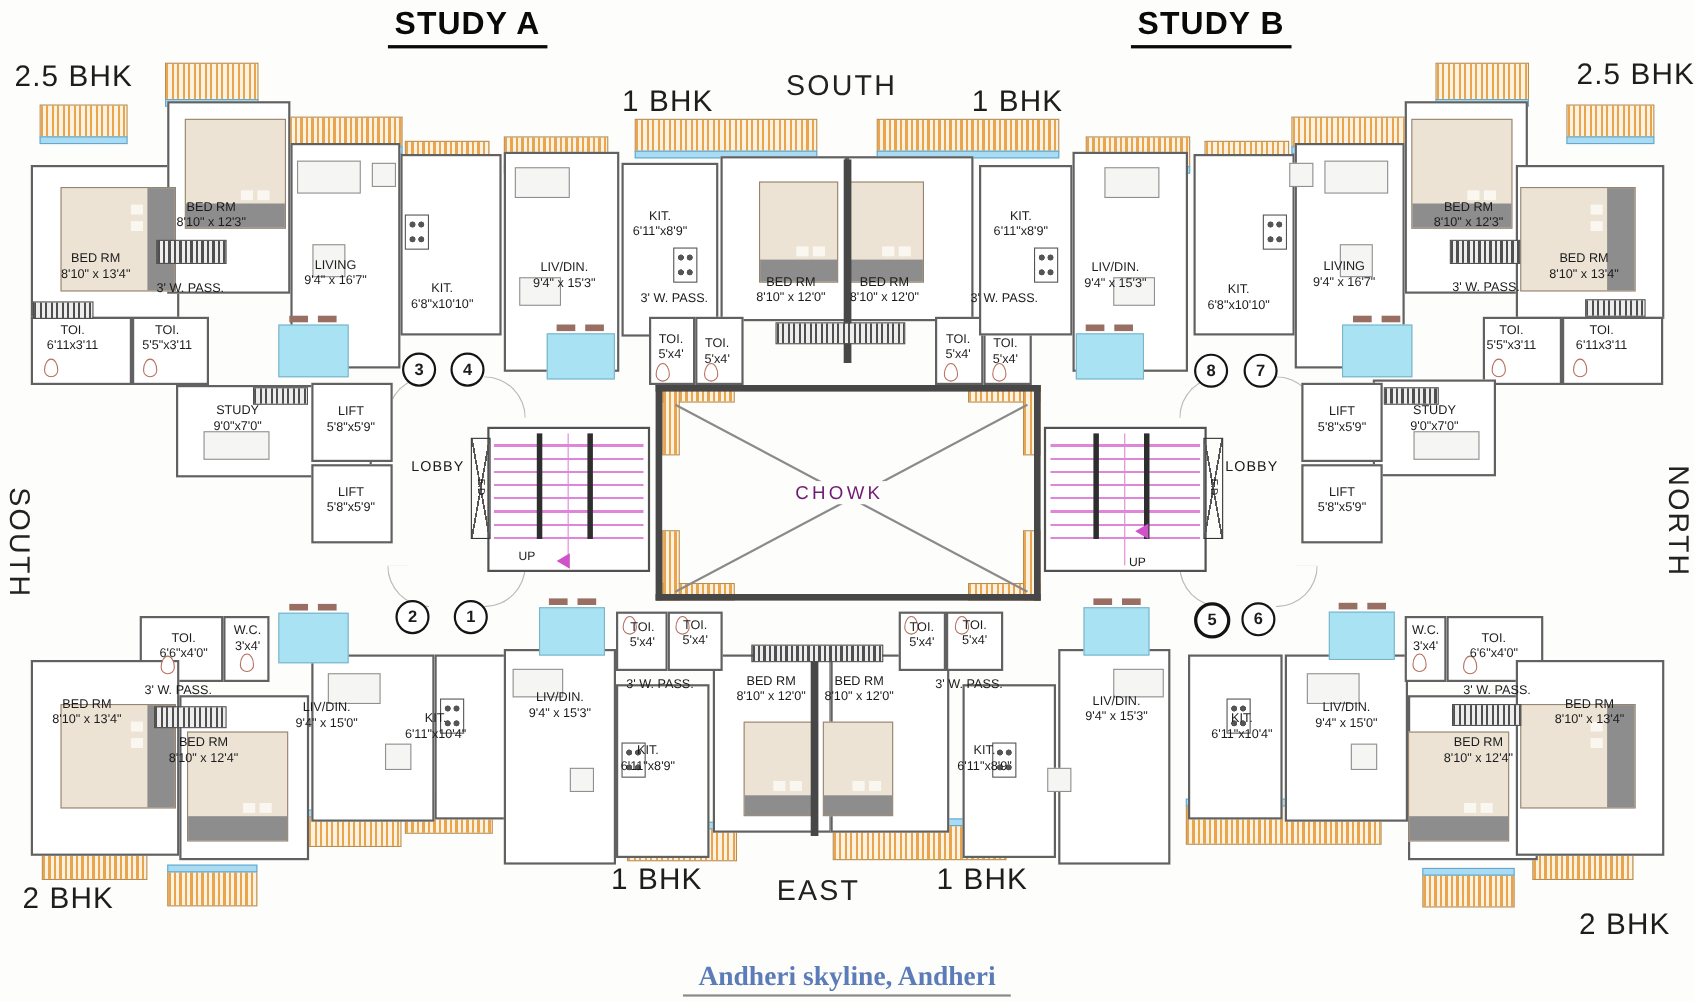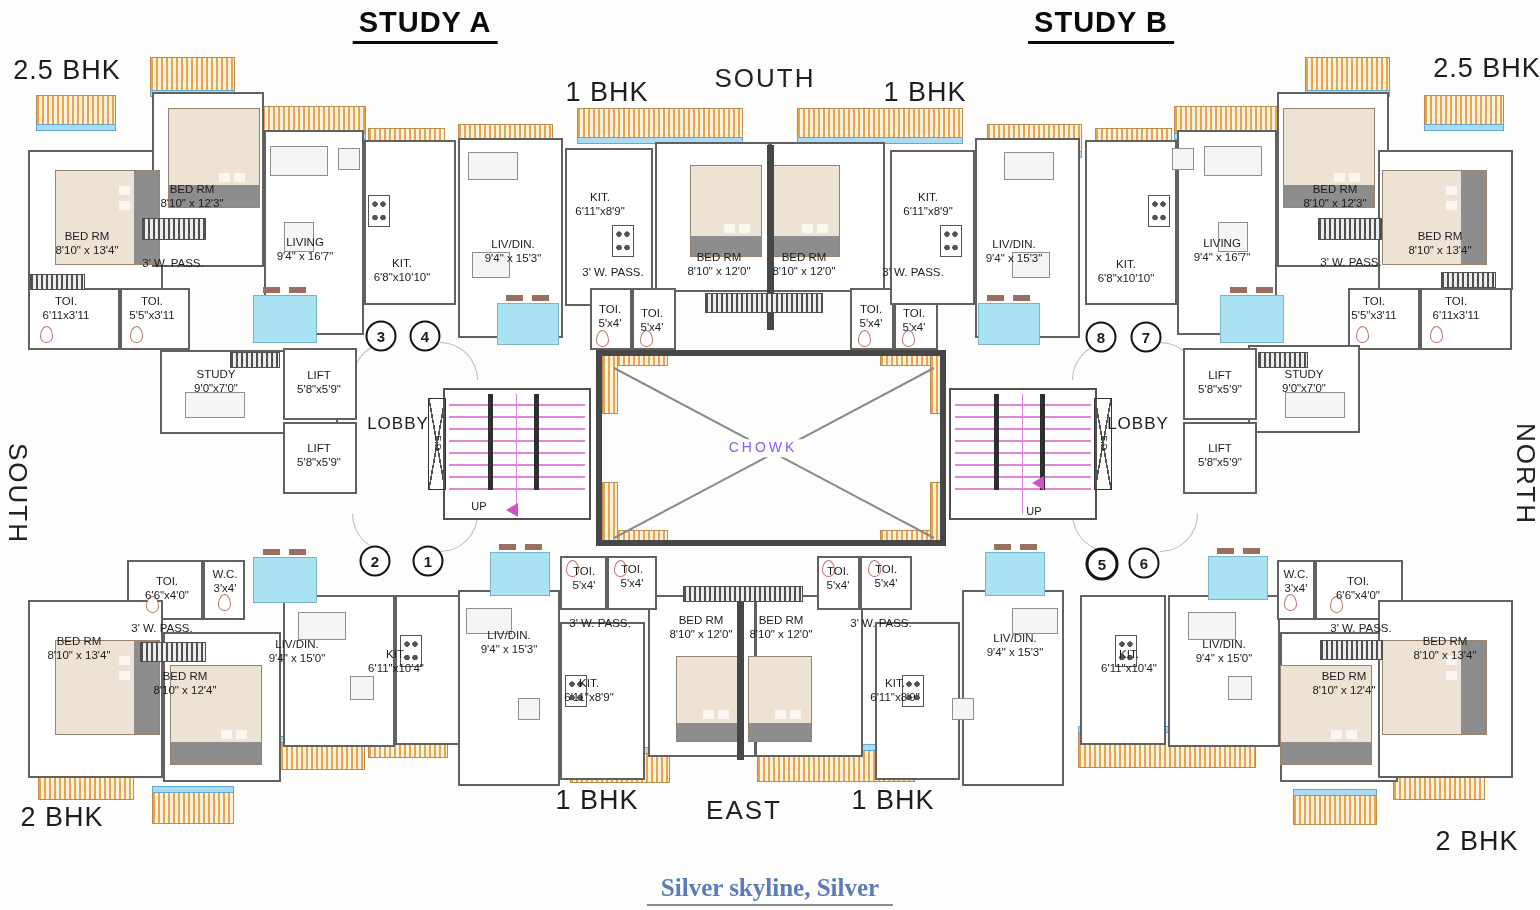--- a/index.html
+++ b/index.html
@@ -2,22 +2,22 @@
 <html><head>
 <meta charset="utf-8">
 <style>
   html,body{margin:0;padding:0;background:#fff;}
   #canvas{position:relative;width:1540px;height:910px;background:#fdfdfb;overflow:hidden;
           font-family:"Liberation Sans",sans-serif;color:#1c1c1c;}
   
   .lbl{position:absolute;transform:translate(-50%,-50%);font-size:11.5px;line-height:1.25;
        text-align:center;white-space:pre-line;z-index:40;color:#1c1c1c;}
   .lbl.vert{writing-mode:vertical-rl;}
-  [data-name="chowk-label"]{font-size:14px;letter-spacing:3px;color:#8b5cf6;background:#fdfdfb;padding:0 6px;}
-  [data-name^="lobby"]{font-size:17px;letter-spacing:1px;text-align:right;}
+  [data-name="chowk-label"]{font-size:17px;letter-spacing:3px;color:#701a75;background:#fdfdfb;padding:0 6px;}
+  [data-name^="lobby"]{font-size:13px;letter-spacing:1px;text-align:right;}
   [data-name^="up-"]{font-size:11px;}
   [data-name^="ed-"]{font-size:9px;}
   .unit{position:absolute;transform:translate(-50%,-50%);font-size:27px;color:#1d1d1d;
         letter-spacing:1px;z-index:50;white-space:nowrap;}
   .compass{position:absolute;transform:translate(-50%,-50%);font-size:26px;letter-spacing:2px;
         color:#222;z-index:50;white-space:nowrap;}
   .vbig{position:absolute;writing-mode:vertical-rl;font-size:26px;letter-spacing:2px;color:#222;z-index:50;}
   .wing{position:absolute;transform:translateX(-50%);top:6px;font-size:29px;font-weight:bold;
         letter-spacing:1px;color:#0a0a0a;border-bottom:3px solid #0a0a0a;padding:0 6px 2px;z-index:50;}
   .ftitle{position:absolute;left:50%;transform:translateX(-50%);top:838px;
@@ -76,21 +76,21 @@
 <body>
 
 <div id="canvas" data-name="floor-plan-canvas">
 
   <div class="wing" style="left:425px" data-name="wing-a-title">STUDY A</div>
   <div class="wing" style="left:1101px" data-name="wing-b-title">STUDY B</div>
   <div class="compass" style="left:765px;top:78px" data-name="compass-west">SOUTH</div>
   <div class="compass" style="left:744px;top:810px" data-name="compass-east">EAST</div>
   <div class="vbig" style="left:2px;top:443px" data-name="compass-south">SOUTH</div>
   <div class="vbig" style="left:1510px;top:423px" data-name="compass-north">NORTH</div>
-  <div class="fsub" id="fsub" data-name="project-name" style="color: rgb(91, 124, 184);">Silver skyline, Silver</div>
+  <div class="fsub" id="fsub" data-name="project-name" style="color: rgb(91, 124, 184);">Andheri skyline, Andheri</div>
 
   <svg id="chowk-svg" width="1540" height="910" data-name="chowk-diagonals">
     <line x1="614" y1="368" x2="934" y2="538" stroke="#8a8a8a" stroke-width="2"></line>
     <line x1="614" y1="538" x2="934" y2="368" stroke="#8a8a8a" stroke-width="2"></line>
   </svg>
 
   <div id="geo" data-name="plan-geometry">
       <div class="balc wb" data-name="balcony" style="left: 150px; top: 57px; width: 85px; height: 34px;"></div>
       <div class="balc wb" data-name="balcony" style="left: 36px; top: 95px; width: 80px; height: 30px;"></div>
       <div class="balc wb" data-name="balcony" style="left: 262px; top: 106px; width: 104px; height: 28px;"></div>

